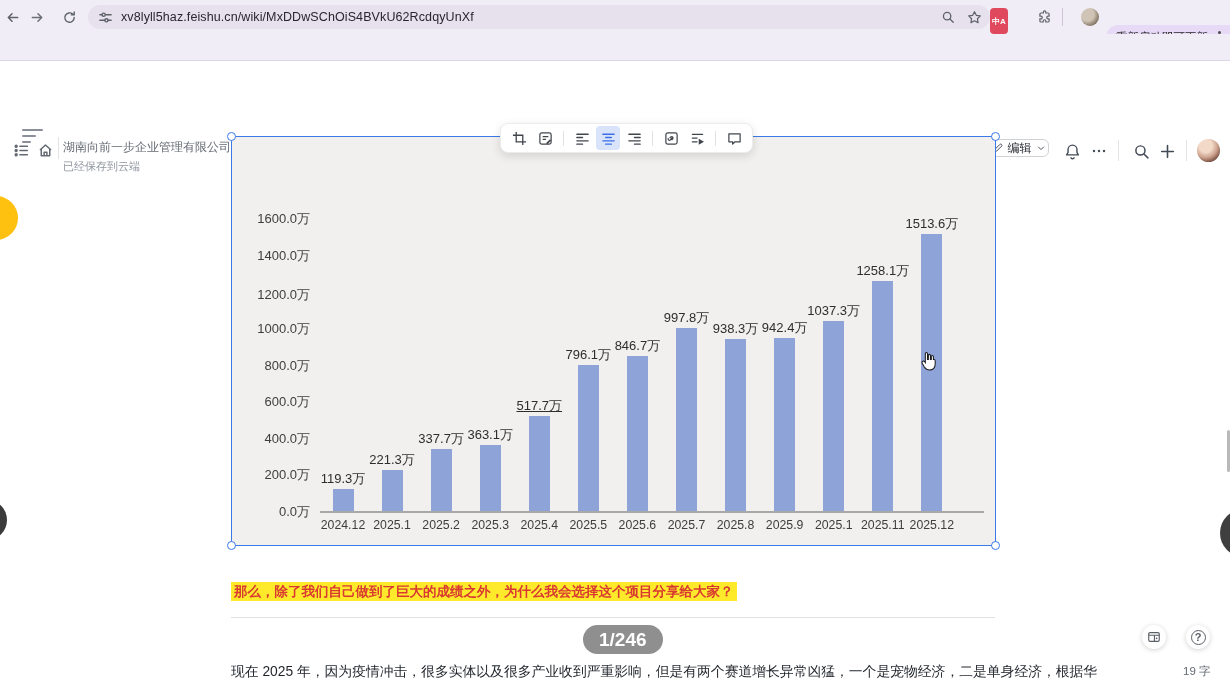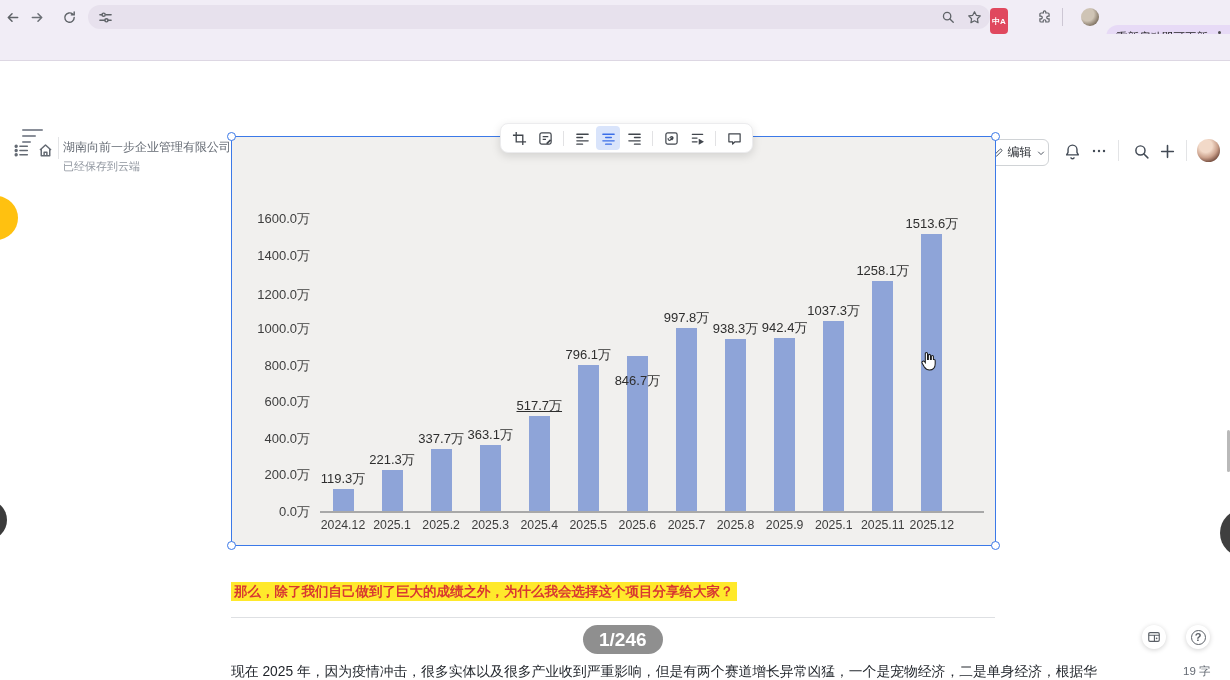--- a/index.html
+++ b/index.html
@@ -37,21 +37,21 @@
   
   .fs-header { position:absolute; left:0; top:61px; width:1230px; height:56px; background:#fff; }
   .icon-btn { display:flex; align-items:center; justify-content:center; }
   .crumbs { position:absolute; left:63px; top:76px; height:20px; display:flex; align-items:center; gap:6px; white-space:nowrap; }
   .crumb { font-size:12px; color:#646a73; }
   .crumb-title { font-size:14px; font-weight:bold; color:#1f2329; }
   .ext-tag { background:#e1eaff; color:#3b6cf0; font-size:10px; border-radius:3px; padding:1.5px 4px; }
   .saved { position:absolute; left:63px; top:98px; font-size:11px; color:#8f959e; }
   .share-btn { position:absolute; left:918px; top:78px; width:60px; height:23px; background:var(--accent,#3370ff); border-radius:6px;
                display:flex; align-items:center; justify-content:center; gap:4px; color:#fff; font-size:12px; }
-  .edit-btn { position:absolute; left:988px; top:78px; width:61px; height:27px; background:#fff; border:1px solid #d0d3d6; border-radius:6px;
+  .edit-btn { position:absolute; left:988px; top:78px; width:61px; height:18px; background:#fff; border:1px solid #d0d3d6; border-radius:6px;
               display:flex; align-items:center; justify-content:center; gap:4px; color:#1f2329; font-size:12px; }
   .hdr-div { position:absolute; top:79px; width:1px; height:21px; background:#e3e4e6; }
 
   
   .outline-toggle { position:absolute; left:22px; top:129px; width:24px; height:18px; }
   .outline-toggle i { position:absolute; left:0; height:2.4px; background:#8a8f99; border-radius:2px; }
 
   .image-block { position:absolute; left:232px; top:137px; width:763px; height:408px; background:#f1f0ee;
                  outline:1.5px solid #3b79e8; }
   .handle { position:absolute; width:9px; height:9px; border-radius:50%; background:#fff; border:1.5px solid #3b79e8; z-index:5; }
@@ -111,20 +111,21 @@
         </svg>
     </div>
     <div class="omnibox">
       <span class="icon-btn" style="margin-left:10px;">
         <svg width="15" height="15" viewBox="0 0 16 16" fill="none" stroke="#5f6368" stroke-width="1.5" stroke-linecap="round">
           <circle cx="6" cy="5" r="1.7"></circle>
             <path d="M8.6 5H14M2 5h2.3M10.6 11H14M2 11h5.3"></path>
             <circle cx="9" cy="11" r="1.7"></circle>
         </svg>
       </span>
+      <span class="url">xv8lyll5haz.feishu.cn/wiki/MxDDwSChOiS4BVkU62RcdqyUnXf</span>
       <span class="omni-right">
         <span class="icon-btn">
           <svg width="14" height="14" viewBox="0 0 16 16" fill="none" stroke="#5f6368" stroke-width="1.5" stroke-linecap="round">
               <circle cx="7" cy="7" r="4.2"></circle>
               <path d="M10.2 10.2L14 14"></path>
             </svg>
         </span>
         <span class="icon-btn">
           <svg width="15" height="15" viewBox="0 0 16 16" fill="none" stroke="#5f6368" stroke-width="1.3" stroke-linejoin="round">
               <path d="M8 1.8l1.9 3.9 4.3.6-3.1 3 .7 4.3L8 11.5l-3.8 2 .7-4.2-3.1-3 4.3-.6z"></path>
@@ -290,21 +291,21 @@
         <div class="bar" style="left: 247.71px; top: 307.507px; height: 66.4927px;"></div>
         <div class="vlabel" style="left: 216.21px; top: 288.507px;">363.1万</div>
         <div class="xlabel" style="left: 227.21px; top: 381px;">2025.3</div>
         <div class="bar" style="left: 296.78px; top: 279.196px; height: 94.8038px;"></div>
         <div class="vlabel" style="left: 265.28px; top: 260.196px; text-decoration: underline;">517.7万</div>
         <div class="xlabel" style="left: 276.28px; top: 381px;">2025.4</div>
         <div class="bar" style="left: 345.85px; top: 228.214px; height: 145.786px;"></div>
         <div class="vlabel" style="left: 314.35px; top: 209.214px;">796.1万</div>
         <div class="xlabel" style="left: 325.35px; top: 381px;">2025.5</div>
         <div class="bar" style="left: 394.92px; top: 218.948px; height: 155.052px;"></div>
-        <div class="vlabel" style="left: 363.42px; top: 199.948px; margin-top: 35px;">846.7万</div>
+        <div class="vlabel" style="left: 363.42px; top: 199.948px;">846.7万</div>
         <div class="xlabel" style="left: 374.42px; top: 381px;">2025.6</div>
         <div class="bar" style="left: 443.99px; top: 191.278px; height: 182.722px;"></div>
         <div class="vlabel" style="left: 412.49px; top: 172.278px;">997.8万</div>
         <div class="xlabel" style="left: 423.49px; top: 381px;">2025.7</div>
         <div class="bar" style="left: 493.06px; top: 202.174px; height: 171.826px;"></div>
         <div class="vlabel" style="left: 461.56px; top: 183.174px;">938.3万</div>
         <div class="xlabel" style="left: 472.56px; top: 381px;">2025.8</div>
         <div class="bar" style="left: 542.13px; top: 201.423px; height: 172.577px;"></div>
         <div class="vlabel" style="left: 510.63px; top: 182.423px;">942.4万</div>
         <div class="xlabel" style="left: 521.63px; top: 381px;">2025.9</div>

